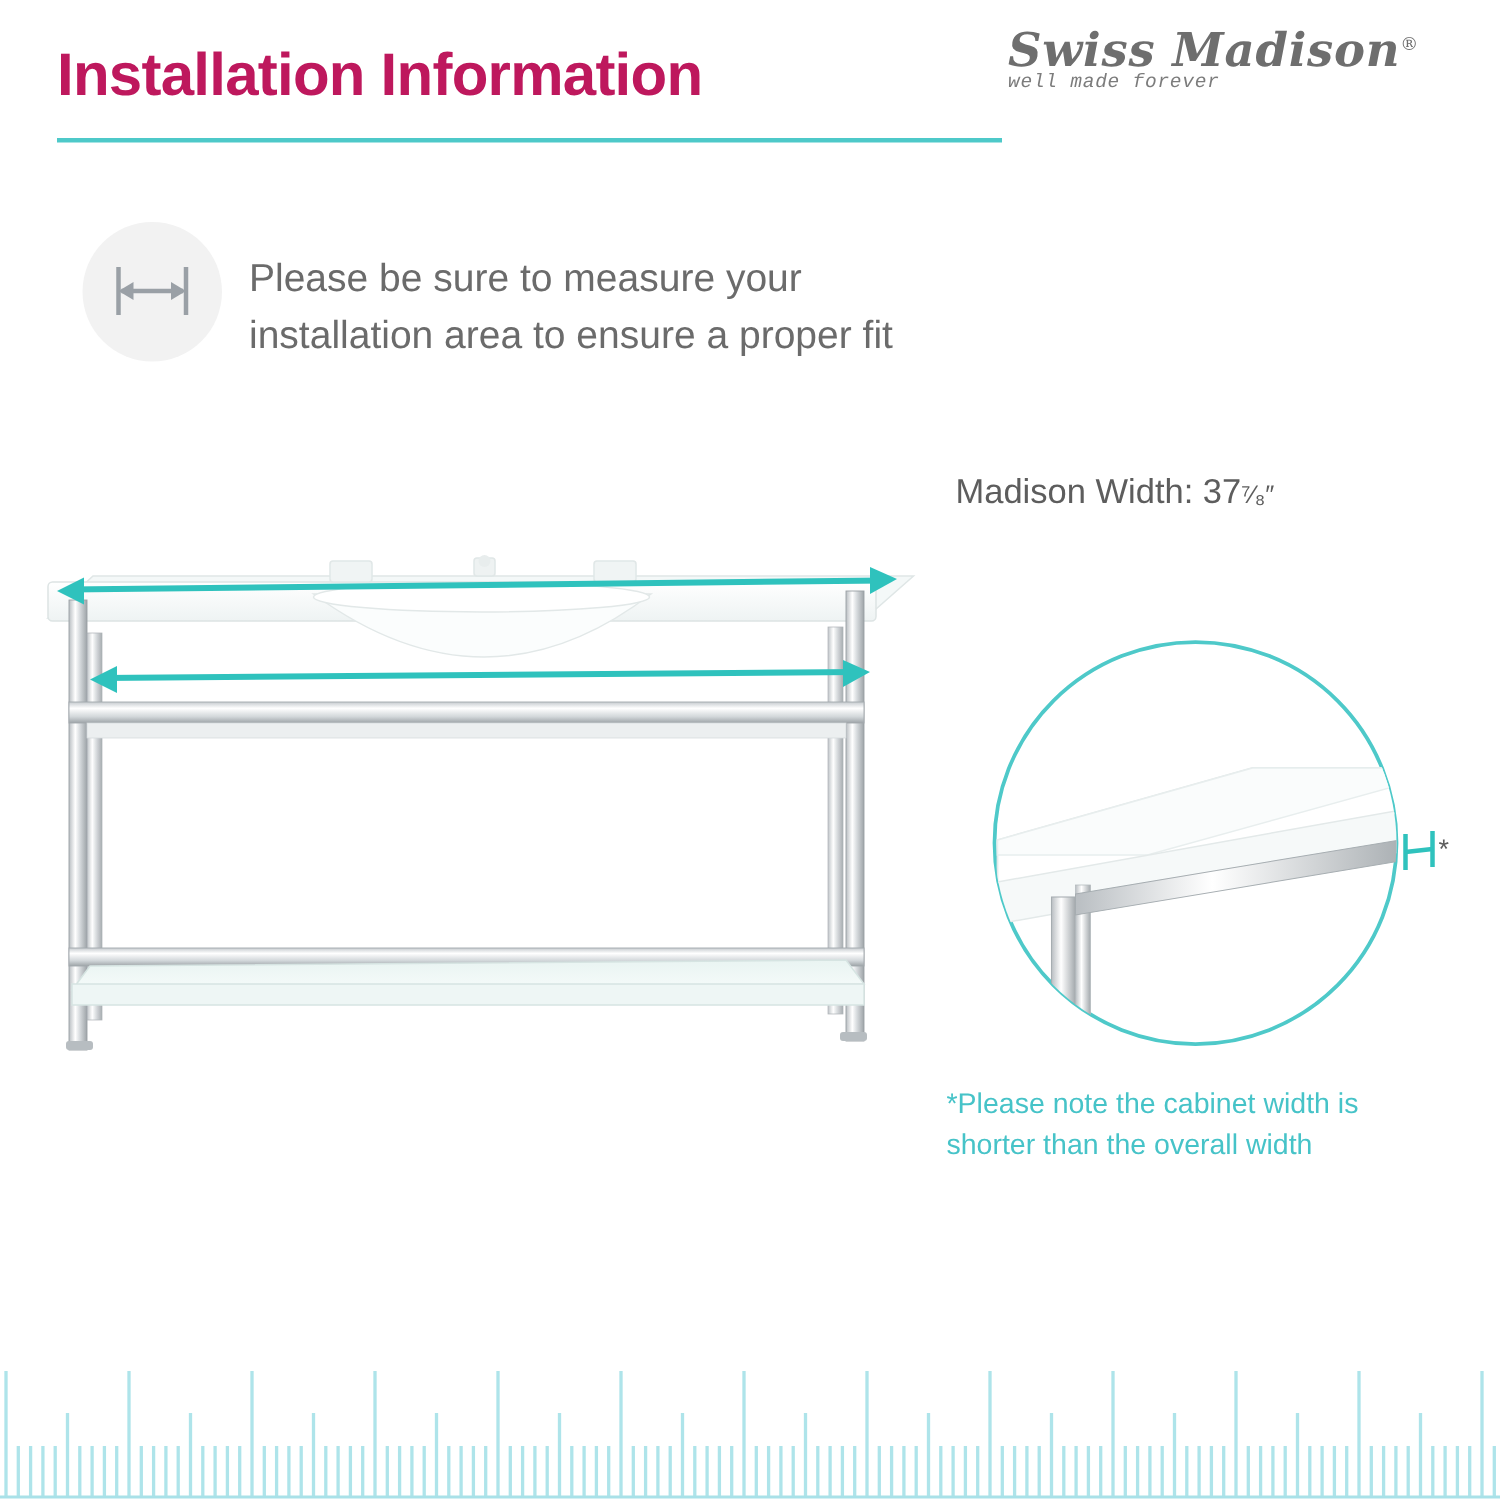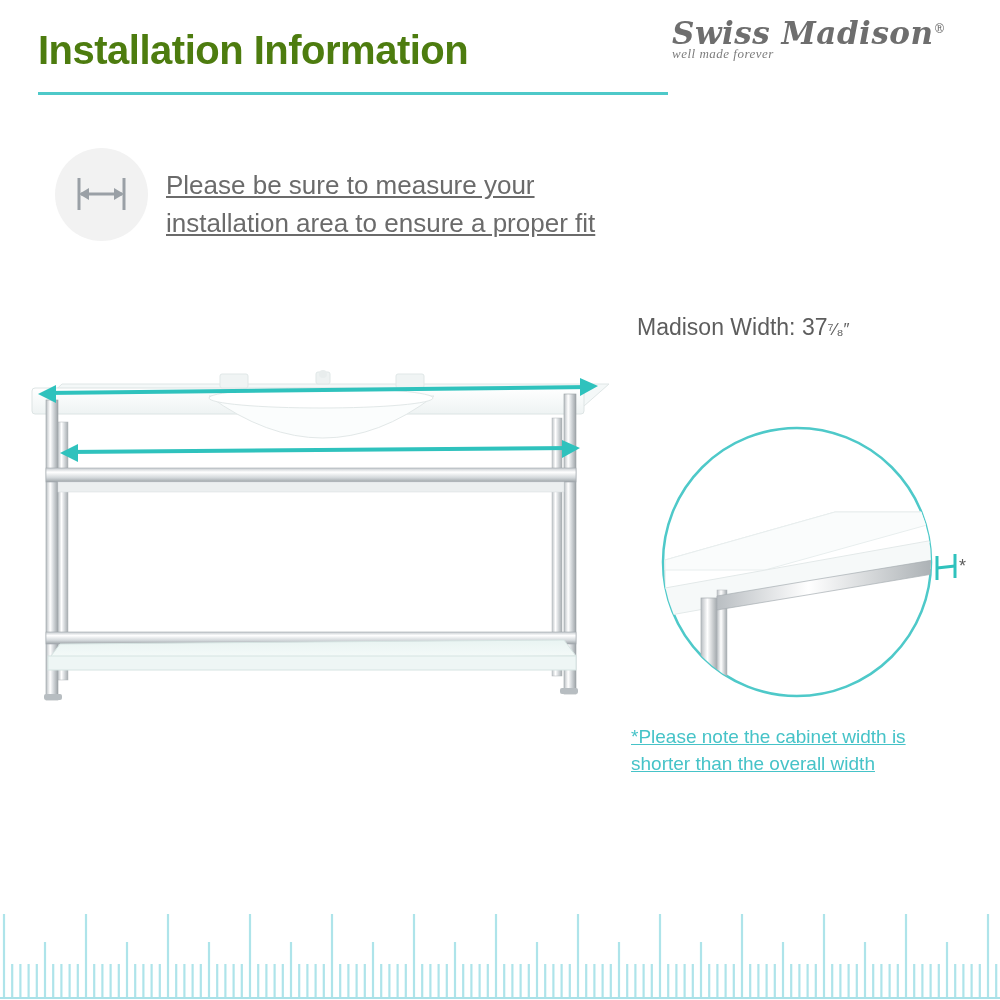--- a/index.html
+++ b/index.html
@@ -10,21 +10,21 @@
     position:relative;
     overflow:hidden;
   }
   .page{
     position:absolute;inset:0;
     background:#ffffff;
   }
   
   .title{
     position:absolute;left:38px;top:28px;
-    font-size:40px;font-weight:bold;color:#4d7c0f;
+    font-size:40px;font-weight:bold;color:#be185d;
     letter-spacing:-0.5px;
     white-space:nowrap;
   }
   .title-rule{
     position:absolute;left:38px;top:92px;width:630px;height:3px;
     background:#4ec9c9;
   }
   .brand{
     position:absolute;right:28px;top:12px;
     width:300px;height:60px;
@@ -37,21 +37,21 @@
     font-size:31px;
     color:#6e6e6e;
     letter-spacing:0.5px;
     white-space:nowrap;
     line-height:34px;
   }
   .brand-reg{
     font-size:12px;vertical-align:super;font-style:normal;font-weight:normal;
   }
   .brand-tag{
-    font-family:Liberation Serif, serif;
+    font-family:Liberation Mono, monospace;
     font-style:italic;
     font-size:13px;
     color:#7c7c7c;
     letter-spacing:0.5px;
     margin-top:-4px;
     margin-right:22px;
   }
   
   .measure-badge{
     position:absolute;left:55px;top:148px;
@@ -82,21 +82,21 @@
     position:absolute;left:24px;top:360px;width:600px;height:350px;
   }
   
   .detail{
     position:absolute;left:645px;top:420px;width:330px;height:290px;
   }
   
   .ruler{
     position:absolute;left:0;bottom:0;width:1000px;height:150px;
   }
-  .nowrap{white-space:nowrap;text-decoration:underline;}
+  .nowrap{white-space:nowrap;}
 </style>
 </head>
 <body>
 
 <div class="page">
 
   <div class="title">Installation Information</div>
   <div class="title-rule"></div>
 
   <div class="brand">

